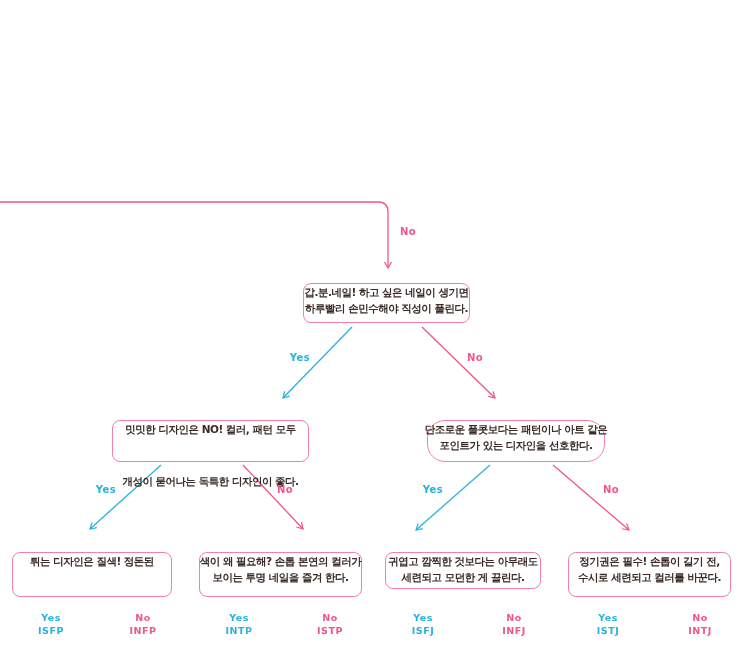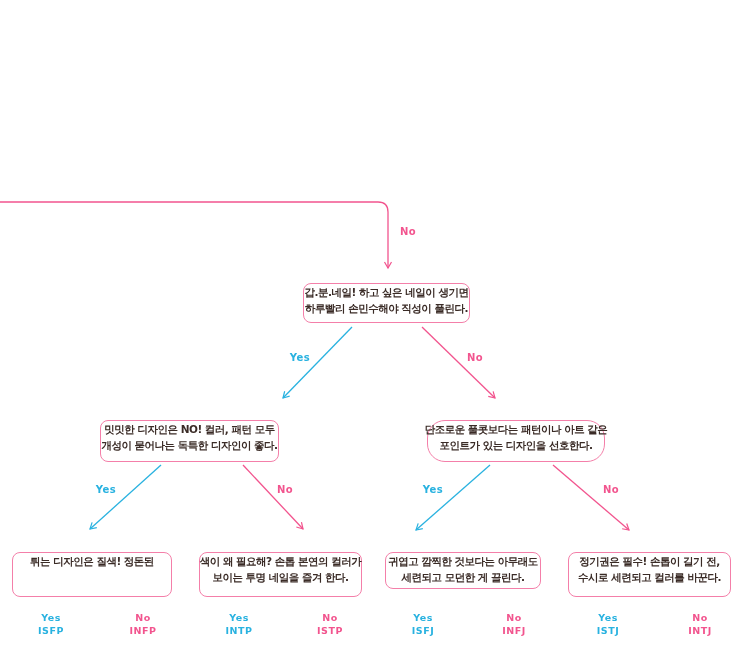--- a/index.html
+++ b/index.html
@@ -84,21 +84,21 @@
   <div class="branch-label no" style="left:408px; top:231px;">No</div>
 
   <div class="node" style="left:303px; top:283px; width:167px; height:40px;">
     <span>갑.분.네일! 하고 싶은 네일이 생기면</span>
     <span>하루빨리 손민수해야 직성이 풀린다.</span>
   </div>
 
   <div class="branch-label yes" style="left:300px; top:357px;">Yes</div>
   <div class="branch-label no" style="left:475px; top:357px;">No</div>
 
-  <div class="node" style="left:100px; top:420px; width:179px; height:42px;">
+  <div class="node" style="left:112px; top:420px; width:197px; height:42px;gap:36px;">
     <span>밋밋한 디자인은 NO! 컬러, 패턴 모두</span>
     <span>개성이 묻어나는 독특한 디자인이 좋다.</span>
   </div>
   <div class="node" style="left:427px; top:420px; width:178px; height:42px;border-radius:18px;">
     <span>단조로운 풀콧보다는 패턴이나 아트 같은</span>
     <span>포인트가 있는 디자인을 선호한다.</span>
   </div>
 
   <div class="branch-label yes" style="left:106px; top:489px;">Yes</div>
   <div class="branch-label no" style="left:285px; top:489px;">No</div>

